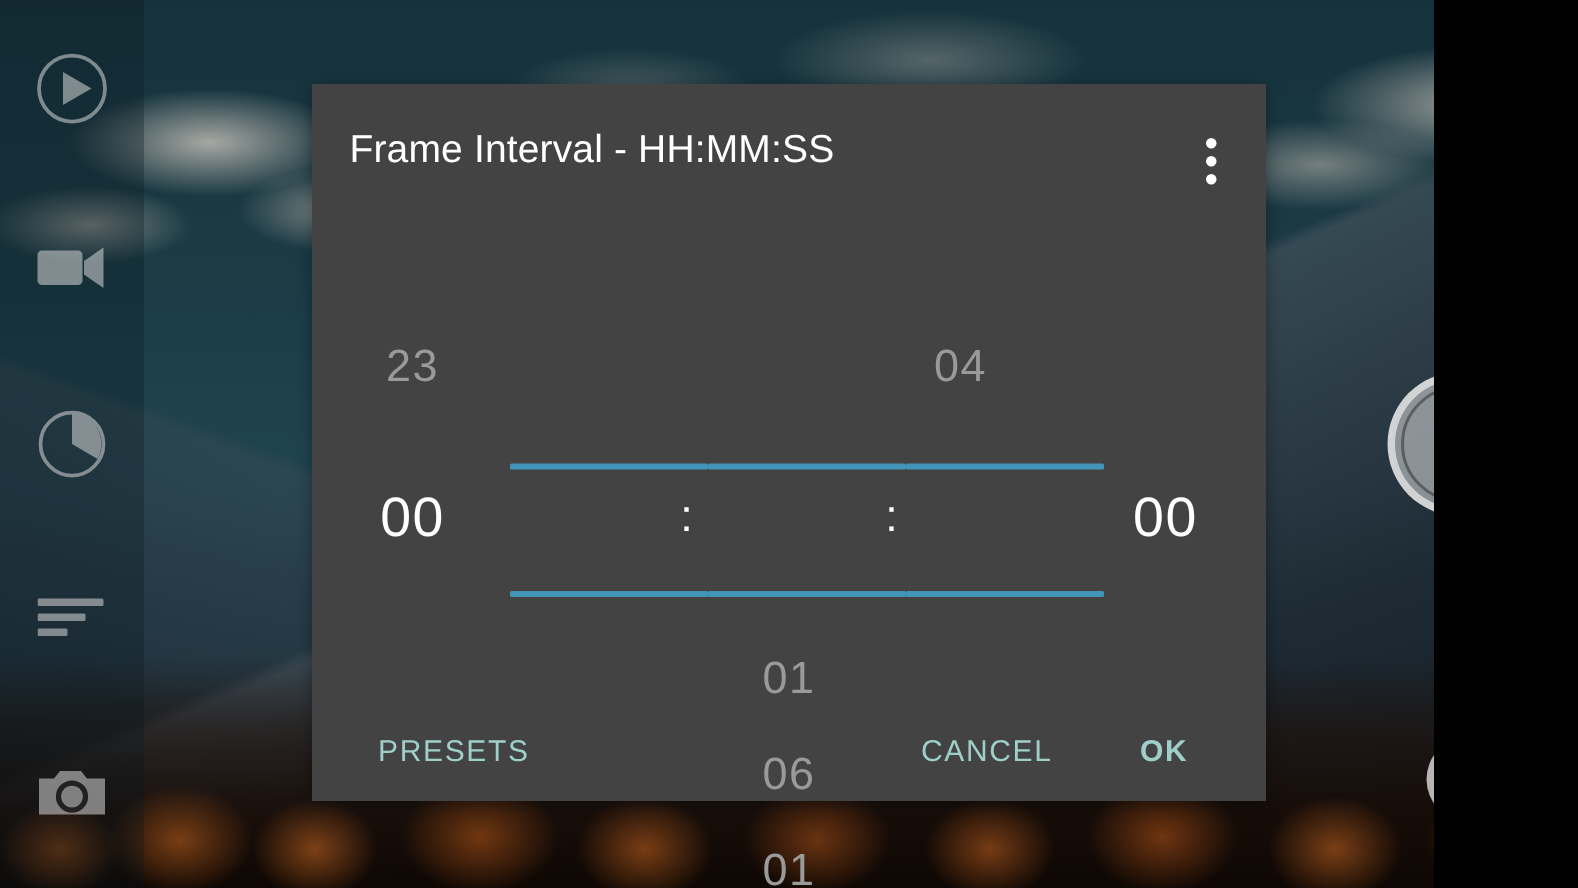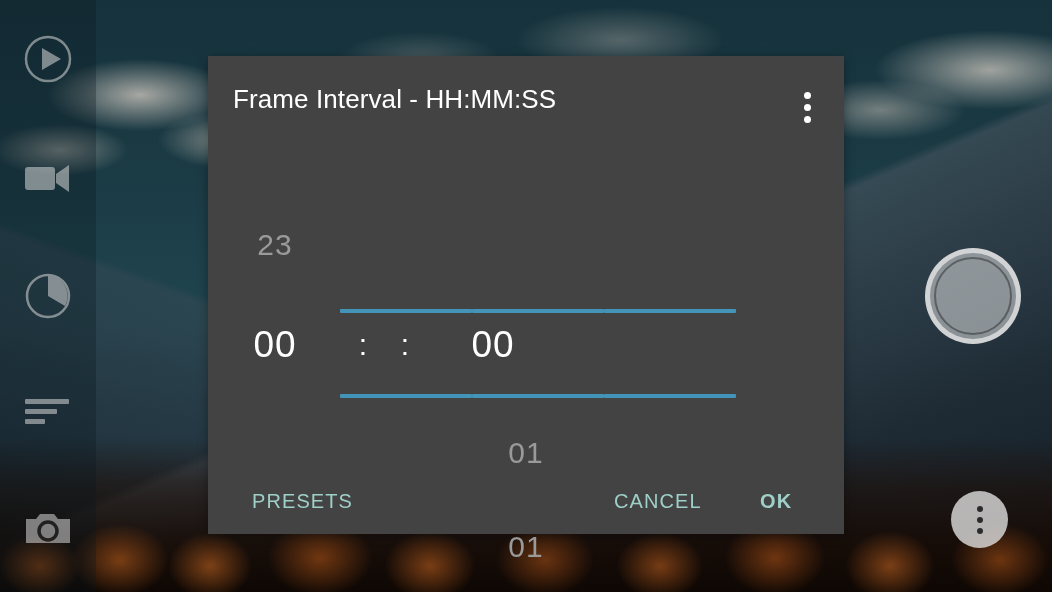--- a/index.html
+++ b/index.html
@@ -9,21 +9,21 @@
   }
   body {
     width: 1052px;
     height: 592px;
     overflow: hidden;
     font-family: "Liberation Sans", sans-serif;
   }
 
   #screen {
     position: relative;
-    width: 1052px;
+    width: 956px;
     height: 592px;
     overflow: hidden;
   }
 
   
   .bg {
     position: absolute;
     inset: 0;
     background:
       
@@ -160,21 +160,21 @@
     position: absolute;
     left: 0; top: 110px;
     width: 636px; height: 310px;
   }
   .picker-row {
     position: absolute;
     left: 0;
     width: 636px;
     display: flex;
     align-items: center;
-    justify-content: flex-start;
+    justify-content: space-between;
   }
   .picker {
     width: 134px;
     text-align: center;
     position: relative;
   }
   .sep {
     width: 42px;
     text-align: center;
     color: #ffffff;
@@ -296,20 +296,23 @@
       </div>
     </div>
 
     <div class="picker-area">
 
       <div class="picker-row row-above">
         <div class="picker">
           <span class="val-dim">23</span>
         </div>
         <div class="sep">&nbsp;</div>
+        <div class="picker">
+          <span class="val-dim">04</span>
+        </div>
         <div class="sep">&nbsp;</div>
       </div>
 
       <div class="rule r1 rule-top"></div>
       <div class="rule r2 rule-top"></div>
       <div class="rule r3 rule-top"></div>
 
       <div class="picker-row row-center">
         <div class="picker">
           <span class="val-main">00</span>
@@ -323,20 +326,23 @@
 
       <div class="rule r1 rule-bottom"></div>
       <div class="rule r2 rule-bottom"></div>
       <div class="rule r3 rule-bottom"></div>
 
       <div class="picker-row row-below">
         <div class="picker">
           <span class="val-dim">01</span>
         </div>
         <div class="sep">&nbsp;</div>
+        <div class="picker">
+          <span class="val-dim">06</span>
+        </div>
         <div class="sep">&nbsp;</div>
         <div class="picker">
           <span class="val-dim">01</span>
         </div>
       </div>
 
     </div>
 
     <div class="actions">
       <button class="btn" id="btn-cancel">CANCEL</button>

